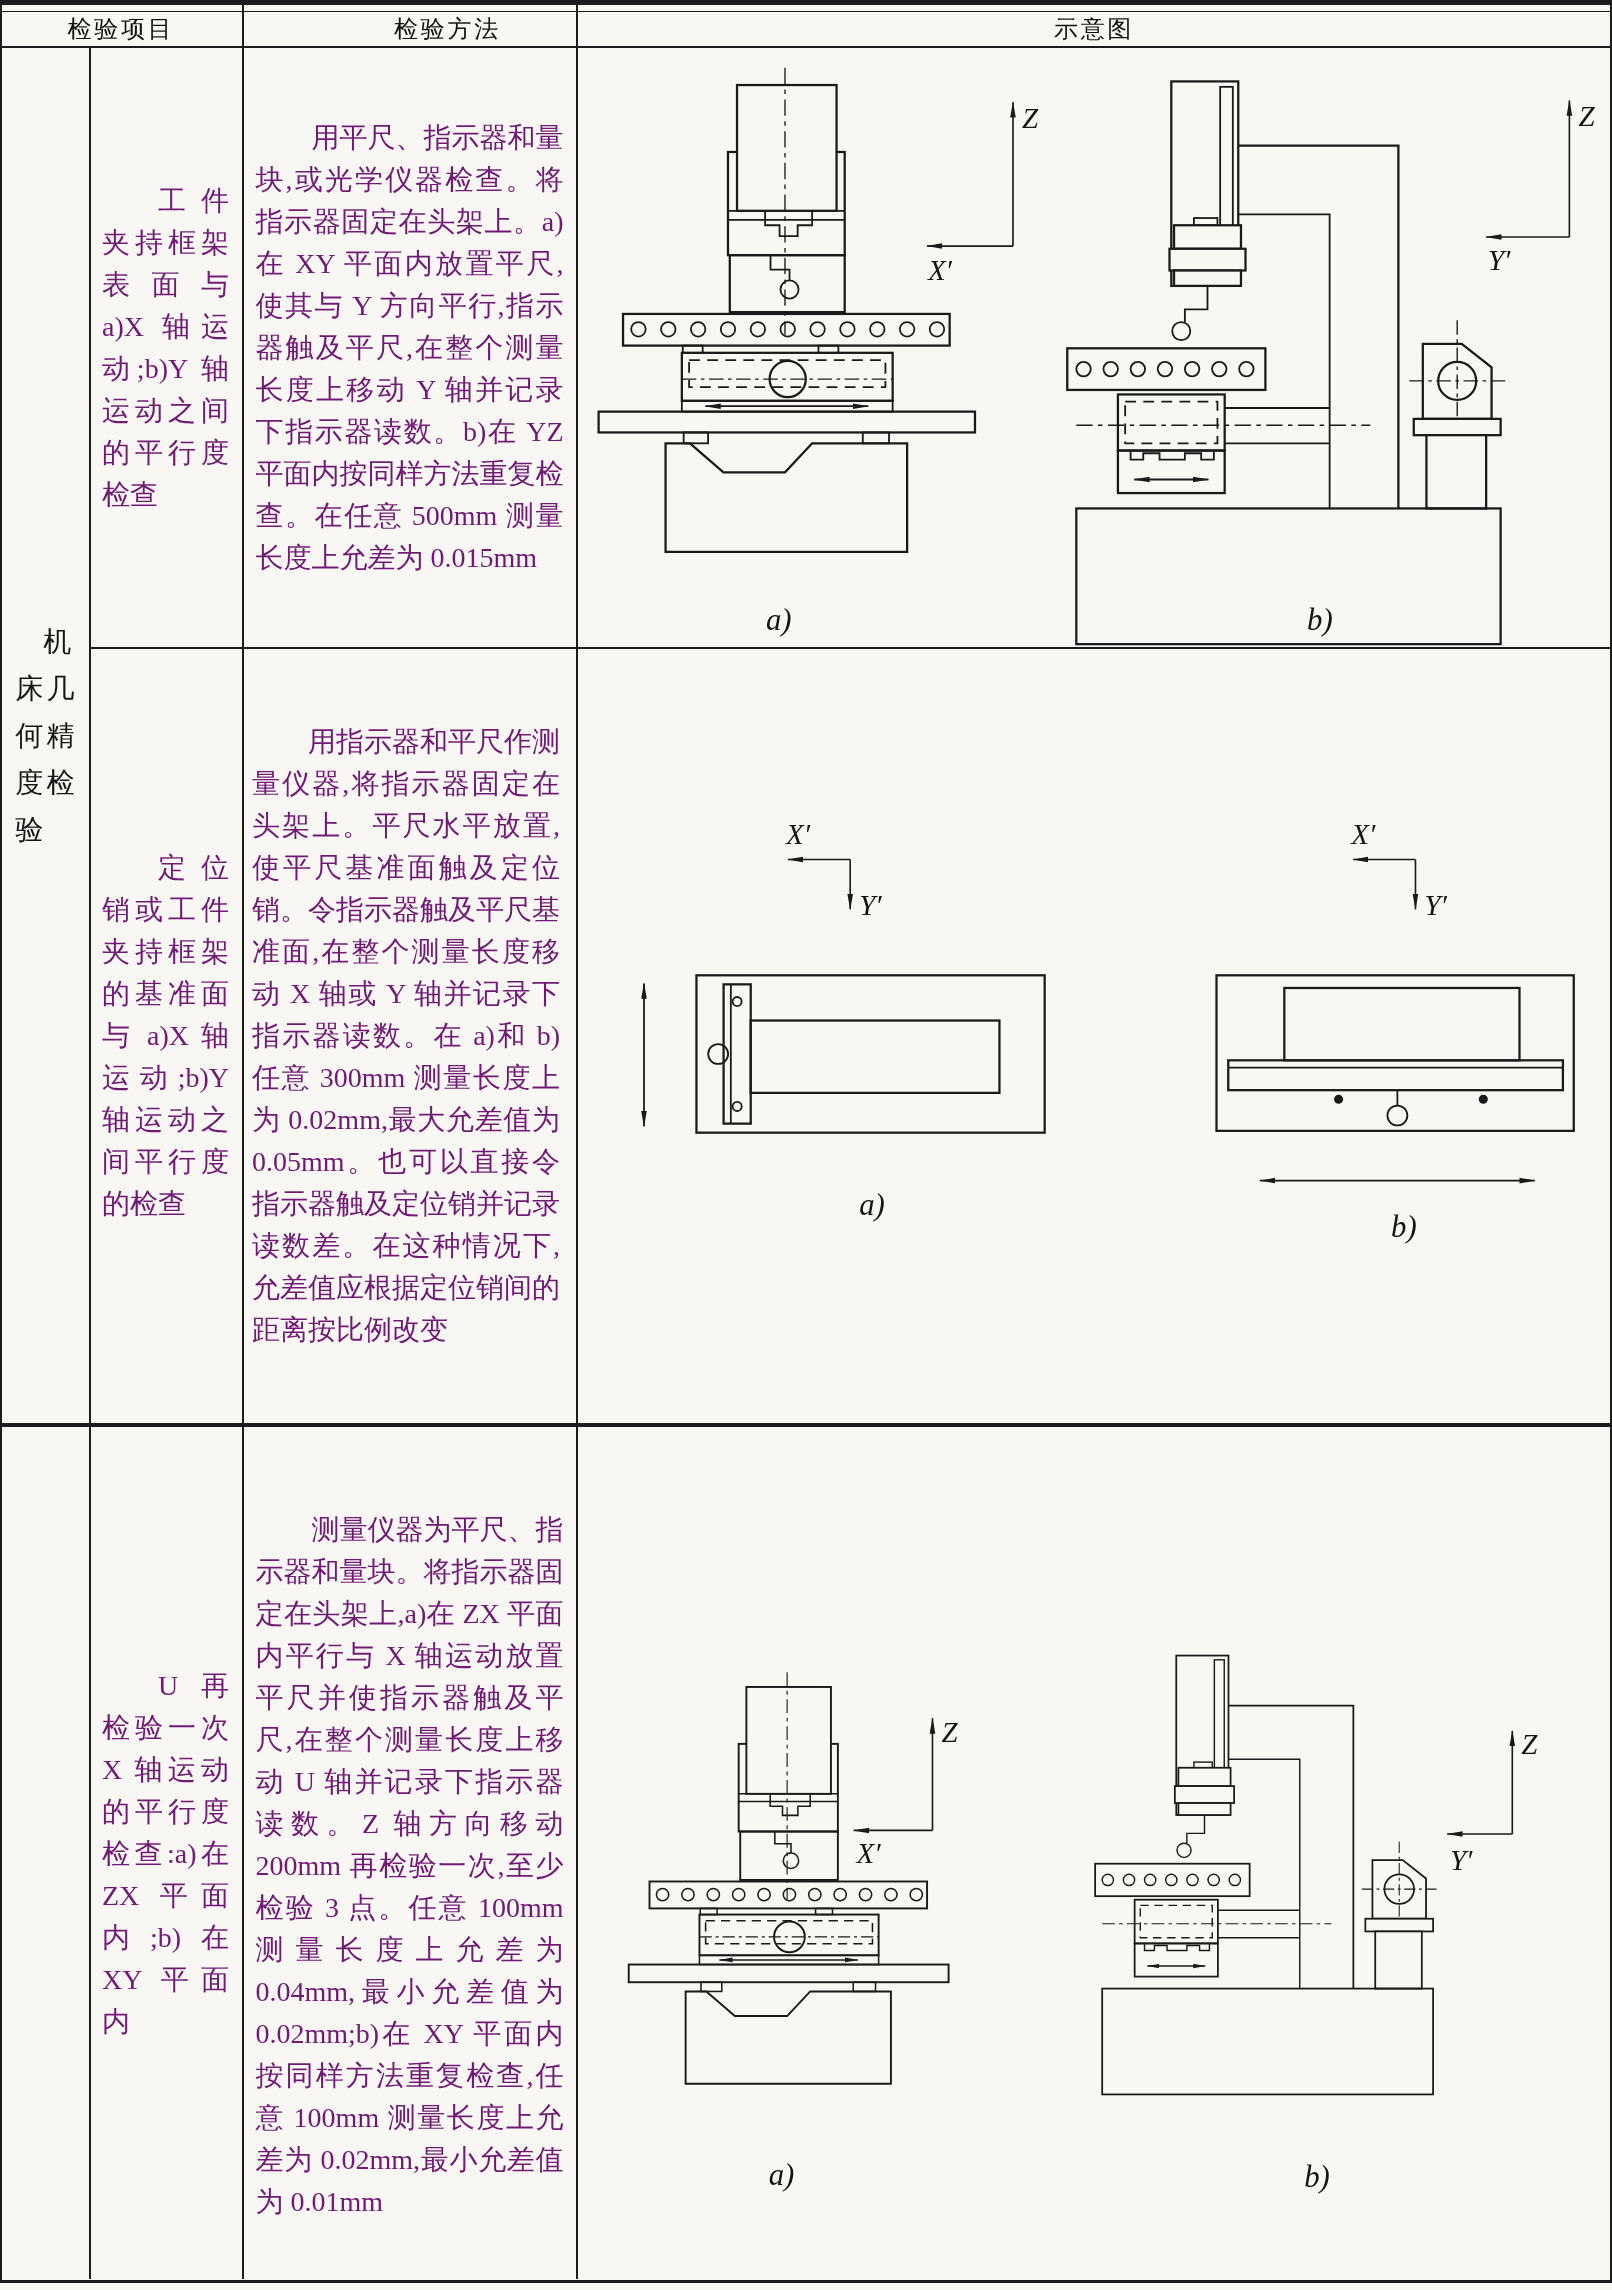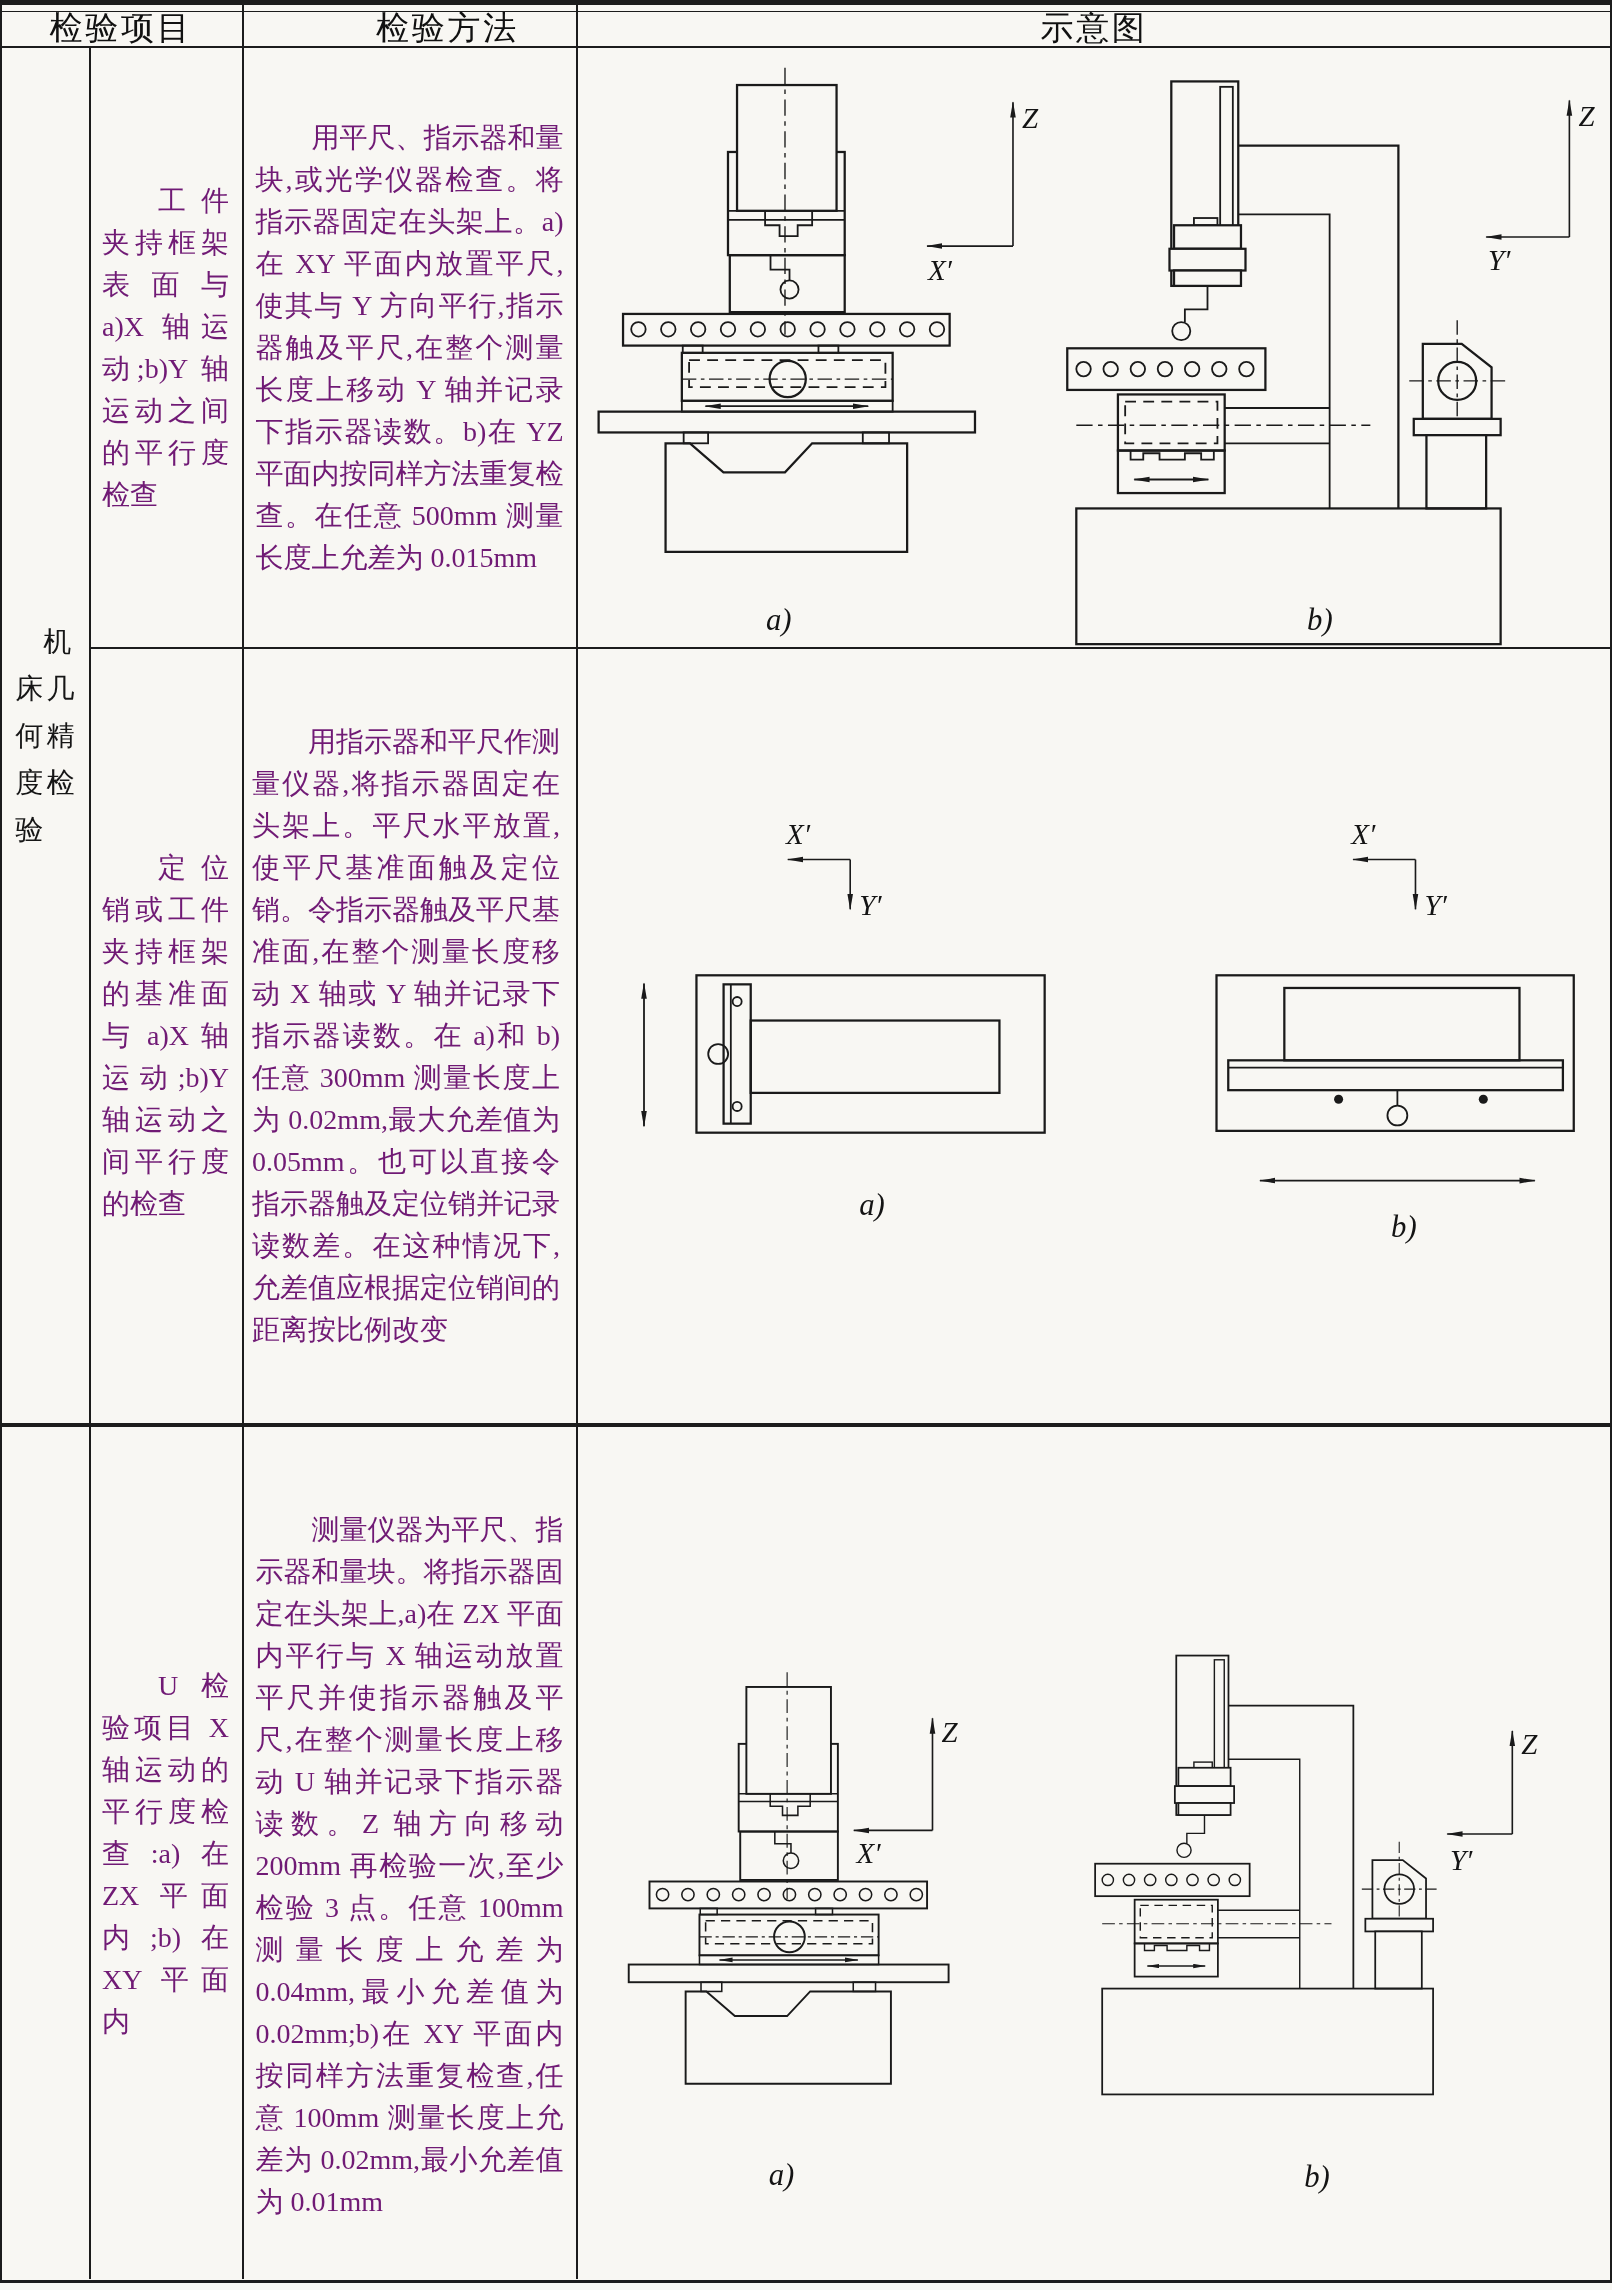--- a/index.html
+++ b/index.html
@@ -1,20 +1,20 @@
 <!DOCTYPE html>
 <html style="font-size:14.5px"><head>
 <meta charset="utf-8">
 <style>
   html,body{margin:0;padding:0;background:#e8e8e4;}
   .page{position:relative;width:1613px;height:2290px;background:#f8f7f3;
         font-family:"Liberation Serif","DejaVu Serif",serif;color:#161616;overflow:hidden;}
   .hline,.vline{position:absolute;background:#1c1c1c;}
   .cell{position:absolute;display:flex;align-items:center;justify-content:center;}
-  .hdr{font-size:33px;letter-spacing:2.7px;color:#111;}
+  .hdr{font-size:24px;letter-spacing:2.7px;color:#111;}
   .body-text{font-size:28px;line-height:42px;text-align:justify;text-indent:2em;
              color:#701a75;text-justify:inter-character;}
   .item-inner{width:127px;}
   .method-inner{width:308px;}
   .cat-inner{width:60px;font-size:28px;line-height:47px;text-indent:1em;text-align:justify;letter-spacing:0.9px;}
   svg{position:absolute;left:0;top:0;}
   svg text{font-family:"Liberation Serif","DejaVu Serif",serif;font-style:italic;fill:#141414;}
   .cap{font-size:34px;}
   .ax{font-size:32px;}
   .defs-holder{position:absolute;width:0;height:0;overflow:hidden;}
@@ -142,21 +142,21 @@
   </div>
 
   <div class="cell" style="left:90px;top:649px;width:151px;height:774px;">
     <div class="body-text item-inner">定位销或工件夹持框架的基准面与 a)X 轴运动;b)Y 轴运动之间平行度的检查</div>
   </div>
   <div class="cell" style="left:243px;top:649px;width:326px;height:774px;">
     <div class="body-text method-inner">用指示器和平尺作测量仪器,将指示器固定在头架上。平尺水平放置,使平尺基准面触及定位销。令指示器触及平尺基准面,在整个测量长度移动 X 轴或 Y 轴并记录下指示器读数。在 a)和 b)任意 300mm 测量长度上为 0.02mm,最大允差值为 0.05mm。也可以直接令指示器触及定位销并记录读数差。在这种情况下,允差值应根据定位销间的距离按比例改变</div>
   </div>
 
   <div class="cell" style="left:90px;top:1427px;width:151px;height:853px;">
-    <div class="body-text item-inner">U 检验项目 X 轴运动的平行度检查:a)在 ZX 平面内;b)在 XY 平面内</div>
+    <div class="body-text item-inner">U 再检验一次 X 轴运动的平行度检查:a)在 ZX 平面内;b)在 XY 平面内</div>
   </div>
   <div class="cell" style="left:243px;top:1427px;width:333px;height:853px;margin-top:12px;">
     <div class="body-text method-inner">测量仪器为平尺、指示器和量块。将指示器固定在头架上,a)在 ZX 平面内平行与 X 轴运动放置平尺并使指示器触及平尺,在整个测量长度上移动 U 轴并记录下指示器读数。Z 轴方向移动 200mm 再检验一次,至少检验 3 点。任意 100mm 测量长度上允差为 0.04mm,最小允差值为 0.02mm;b)在 XY 平面内按同样方法重复检查,任意 100mm 测量长度上允差为 0.02mm,最小允差值为 0.01mm</div>
   </div>
 
   <svg style="left:576px;top:46px;" width="1035" height="601" viewBox="0 0 1144 664">
     <use href="#machine-front" x="0" y="0" transform="translate(13,19)"></use>
     <use href="#machine-side" transform="translate(533,33)"></use>
     <g stroke="#1a1a1a" stroke-width="1.8" fill="none">
       <line x1="483" y1="221" x2="483" y2="62" marker-end="url(#arr)"></line>

